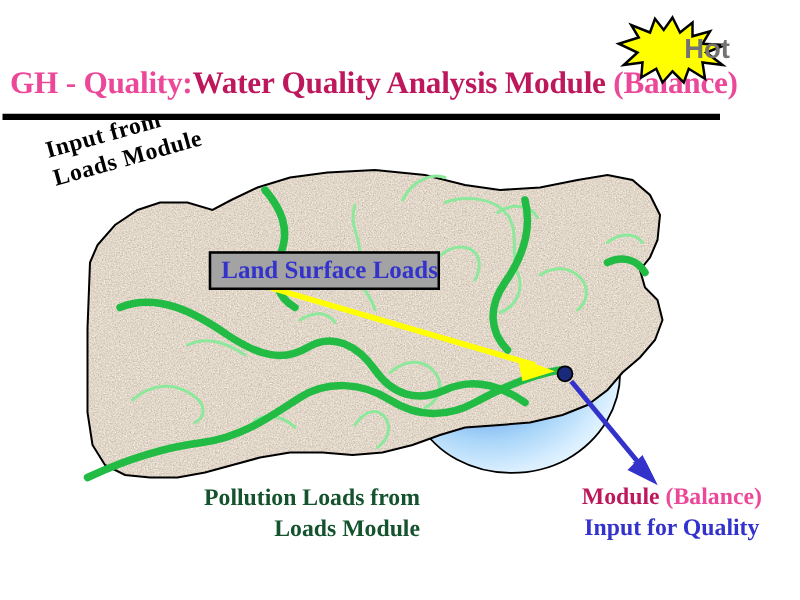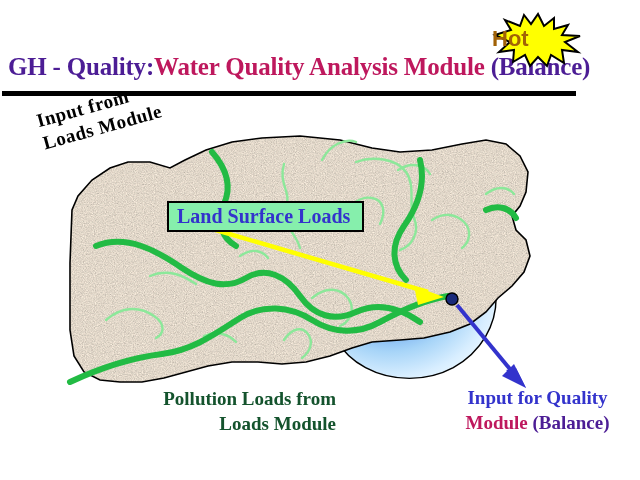--- a/index.html
+++ b/index.html
@@ -21,21 +21,21 @@
     position: absolute;
     left: 8px;
     top: 52px;
     white-space: nowrap;
     font-family: "Liberation Serif", "DejaVu Serif", serif;
     font-weight: bold;
     font-size: 25px;
     line-height: 30px;
     letter-spacing: -0.2px;
   }
-  .t-red  { color: #4c1d95; }
+  .t-red  { color: #ec4899; }
   .t-blue { color: #be185d; }
 
   #title-rule {
     position: absolute;
     left: 2px;
     top: 91px;
     width: 574px;
     height: 5px;
     background: #000000;
   }
@@ -47,25 +47,25 @@
     top: 12px;
     width: 92px;
     height: 56px;
   }
   #hot-badge svg { display: block; }
   #hot-label {
     position: absolute;
     left: 0;
     top: 14px;
     width: 92px;
-    text-align: left;
+    text-align: right;
     font-family: "Liberation Sans", "DejaVu Sans", sans-serif;
     font-weight: bold;
     font-size: 22px;
-    color: #a16207;
+    color: #737373;
     letter-spacing: 0px;
     line-height: 26px;
   }
 
   
   #input-from-loads {
     position: absolute;
     left: 34px;
     top: 110px;
     transform: rotate(-15.5deg);
@@ -87,22 +87,22 @@
     width: 640px;
     height: 300px;
   }
   #map svg { display: block; }
 
   
   #land-loads-box {
     position: absolute;
     left: 167px;
     top: 201px;
-    padding: 2px 12px 3px 8px;
-    background: #86efac;
+    padding: 2px 0 3px 8px;
+    background: #a3a3a3;
     border: 2px solid #000000;
     font-family: "Liberation Serif", "DejaVu Serif", serif;
     font-weight: bold;
     font-size: 20px;
     line-height: 22px;
     color: #3333cc;
     white-space: nowrap;
   }
 
   
@@ -264,17 +264,17 @@
     <span>Land Surface Loads</span>
   </div>
 
 
   <div id="pollution-caption">
     <span class="caption-line">Pollution Loads from</span>
     <span class="caption-line">Loads Module</span>
   </div>
 
   <div id="quality-caption">
+    <span class="caption-line"><span class="t-blue">Module </span><span class="t-red">(Balance)</span></span>
     <span class="caption-line">Input for Quality</span>
-    <span class="caption-line"><span class="t-blue">Module </span><span class="t-red">(Balance)</span></span>
   </div>
 
 </div>
 
 </body></html>

